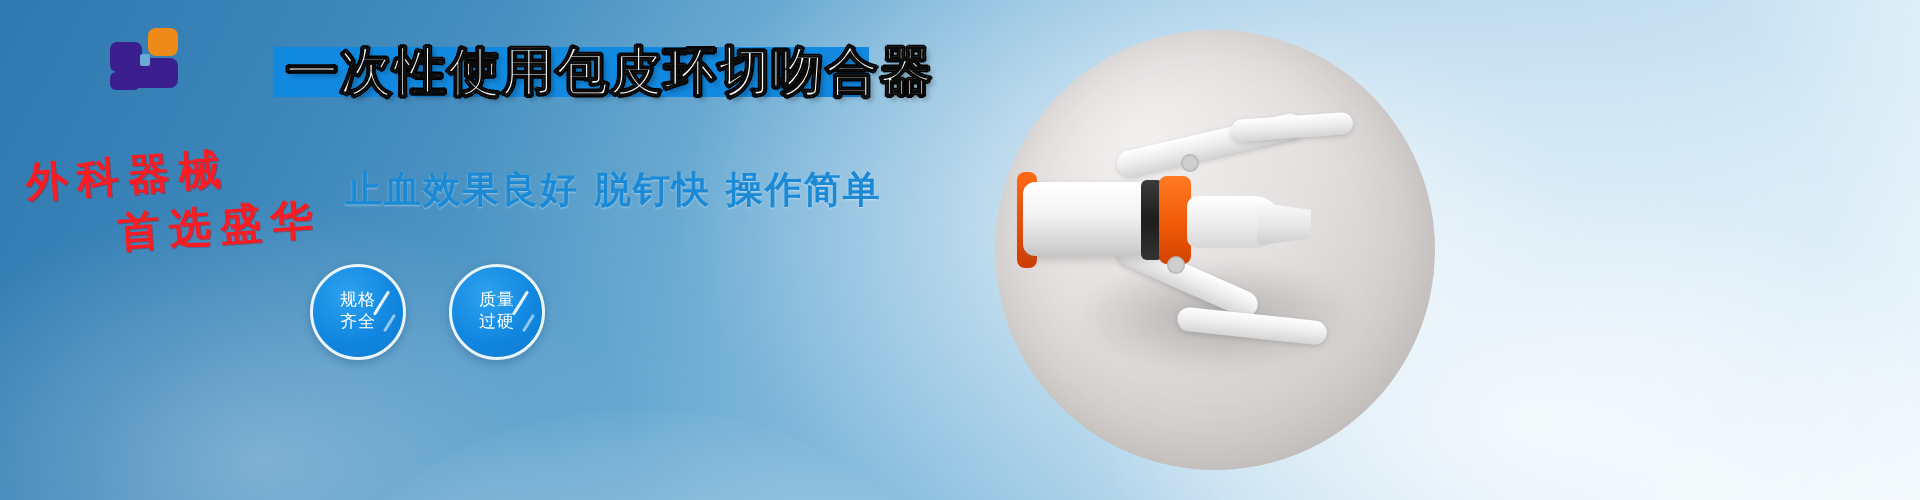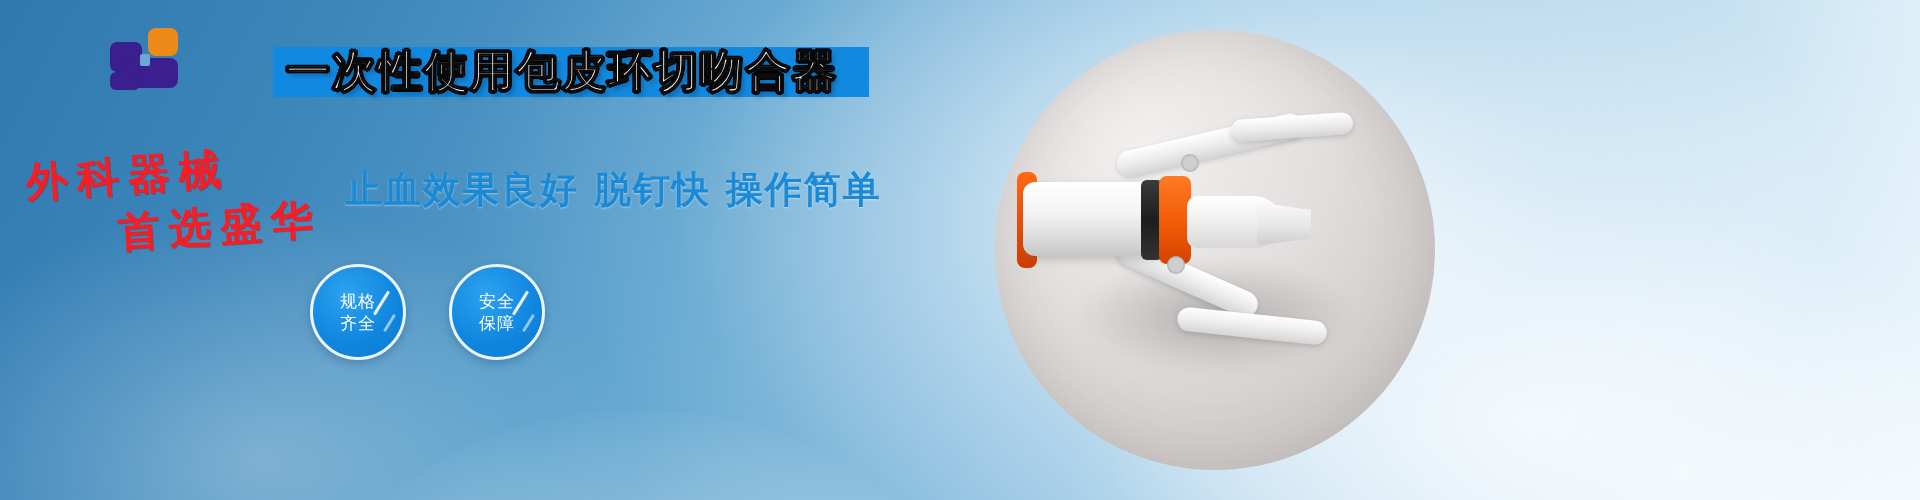--- a/index.html
+++ b/index.html
@@ -55,21 +55,21 @@
   }
 
   
   .title-bar{
     position:absolute; left:273px; top:47px;
     width:596px; height:50px;
     background:#1289e0;
   }
   .title-text{
     position:absolute; left:286px; top:42px;
-    font-size:44px; font-weight:700; line-height:58px;
+    font-size:52px; font-weight:700; line-height:58px;
     color:#ffffff; letter-spacing:2px; white-space:nowrap;
     -webkit-text-stroke:1px #0b0b0b;
     text-shadow:
        2px 0 0 #000, -2px 0 0 #000, 0 2px 0 #000, 0 -2px 0 #000,
        1.4px 1.4px 0 #000, -1.4px 1.4px 0 #000, 1.4px -1.4px 0 #000, -1.4px -1.4px 0 #000,
        4px 4px 5px rgba(0,0,0,.28);
   }
 
   
   .calli{
@@ -110,21 +110,21 @@
   .feature .slash{
     position:absolute; right:20px; top:22px;
     width:3px; height:28px; background:rgba(255,255,255,.9);
     transform:rotate(32deg); border-radius:2px;
   }
   .feature .slash2{
     position:absolute; right:12px; top:46px;
     width:3px; height:20px; background:rgba(255,255,255,.55);
     transform:rotate(32deg); border-radius:2px;
   }
-  .feature span{ position:relative; z-index:2; }
+  .feature span{ position:relative; z-index:2;font-family:Liberation Mono, monospace; }
 
   
   .product{
     position:absolute; left:995px; top:30px;
     width:440px; height:440px; border-radius:50%;
     background:
       radial-gradient(circle at 34% 26%, #f2f0ef 0%, #e3e0df 38%, #d3cfcd 68%, #c3bfbd 100%);
     overflow:hidden;
     box-shadow:inset 0 0 60px rgba(120,115,112,.25);
   }
@@ -216,22 +216,22 @@
   <div class="features">
     <div class="feature">
       <div class="slash"></div>
       <div class="slash2"></div>
       <span>规格</span>
       <span>齐全</span>
     </div>
     <div class="feature">
       <div class="slash"></div>
       <div class="slash2"></div>
-      <span>安全</span>
-      <span>保障</span>
+      <span>质量</span>
+      <span>过硬</span>
     </div>
   </div>
 
   <div class="product">
     <div class="prod-shadow"></div>
     <div class="dev">
       <div class="arm arm-top"></div>
       <div class="arm arm-top2"></div>
       <div class="arm arm-bot"></div>
       <div class="arm arm-bot2"></div>

